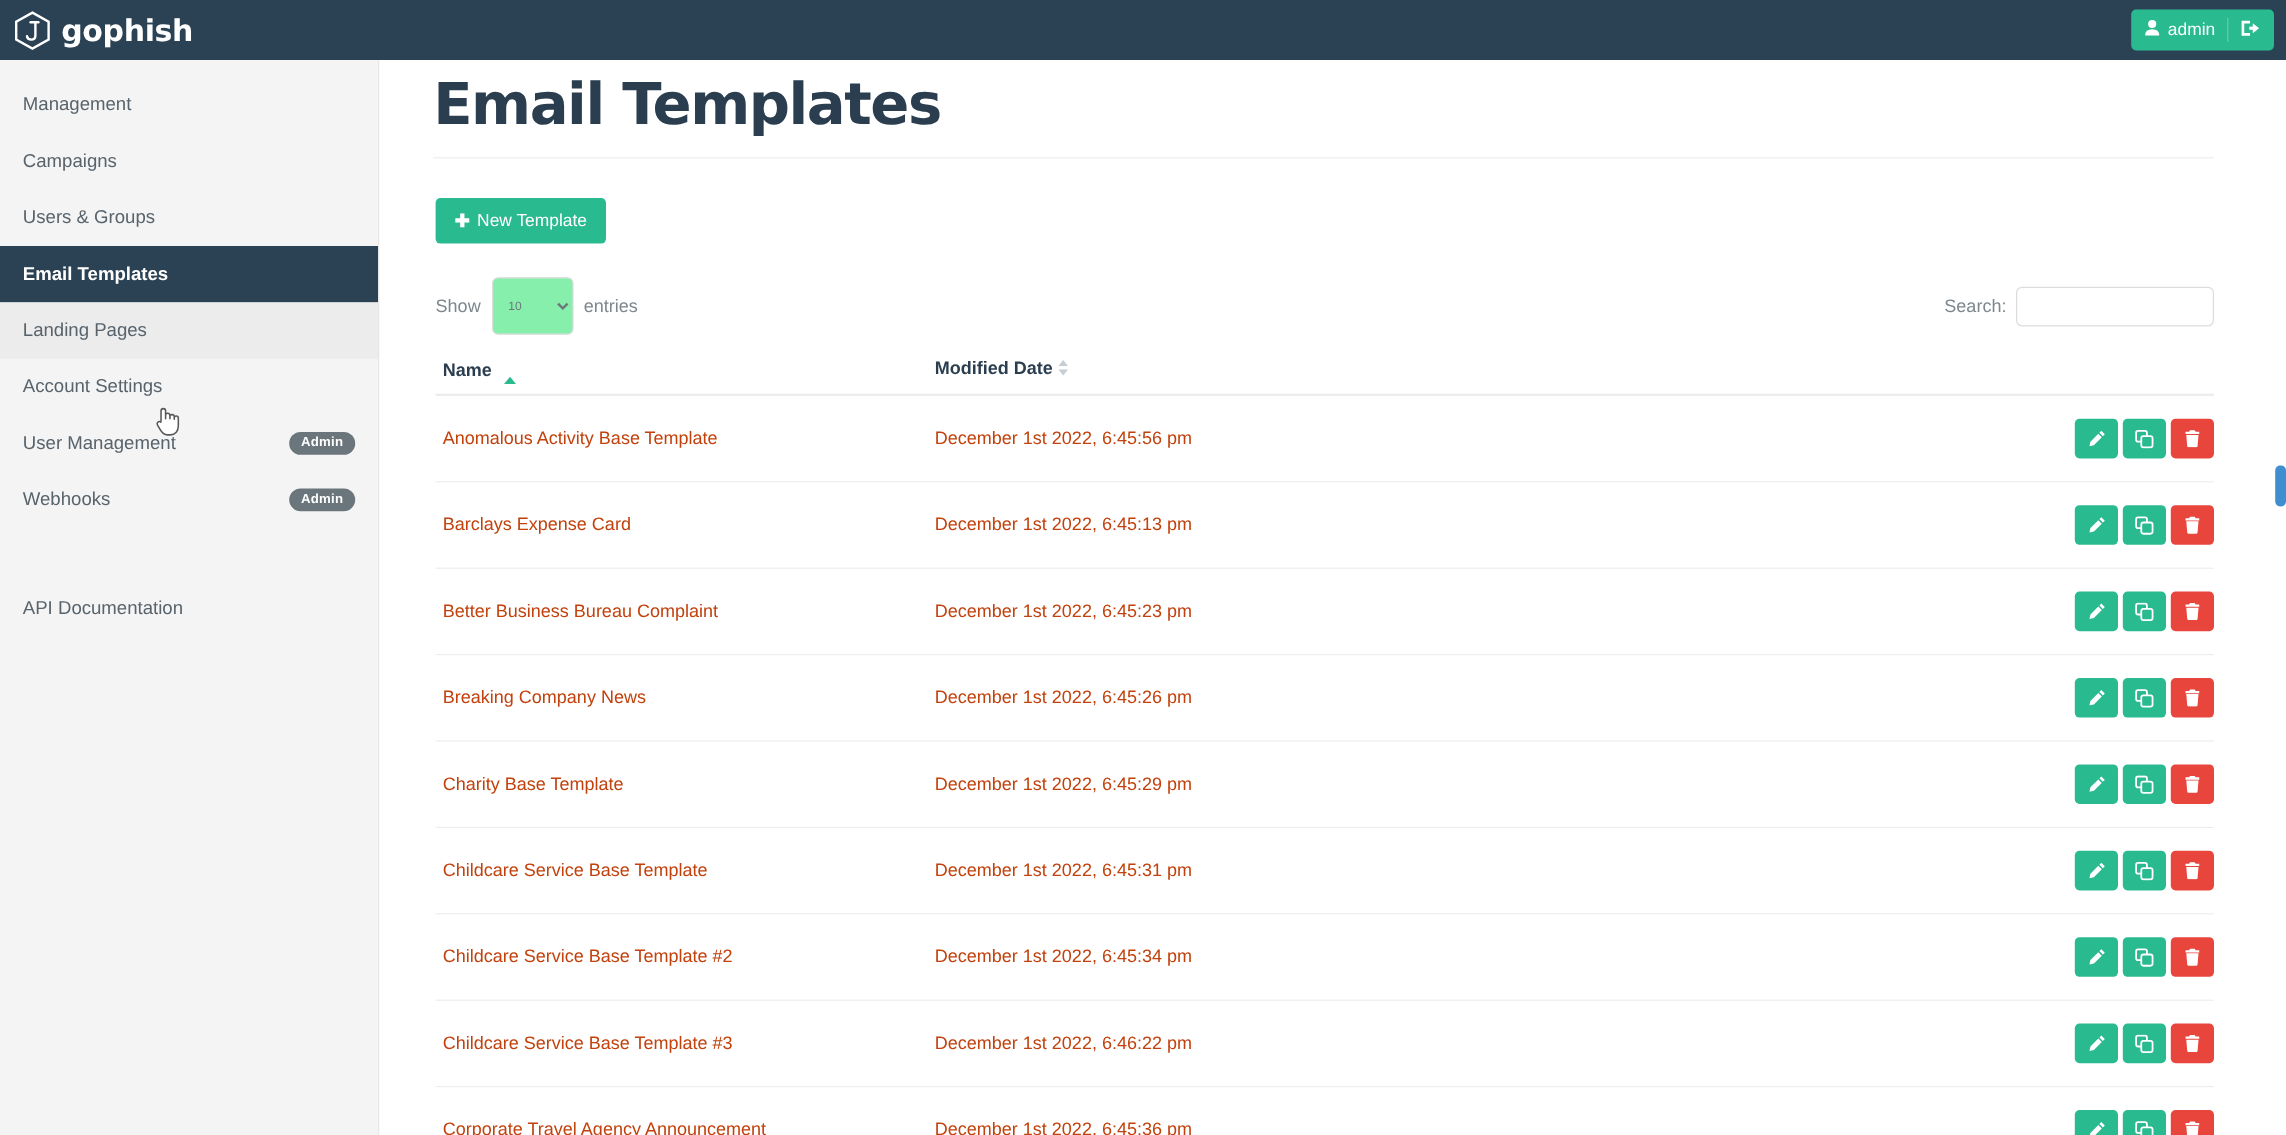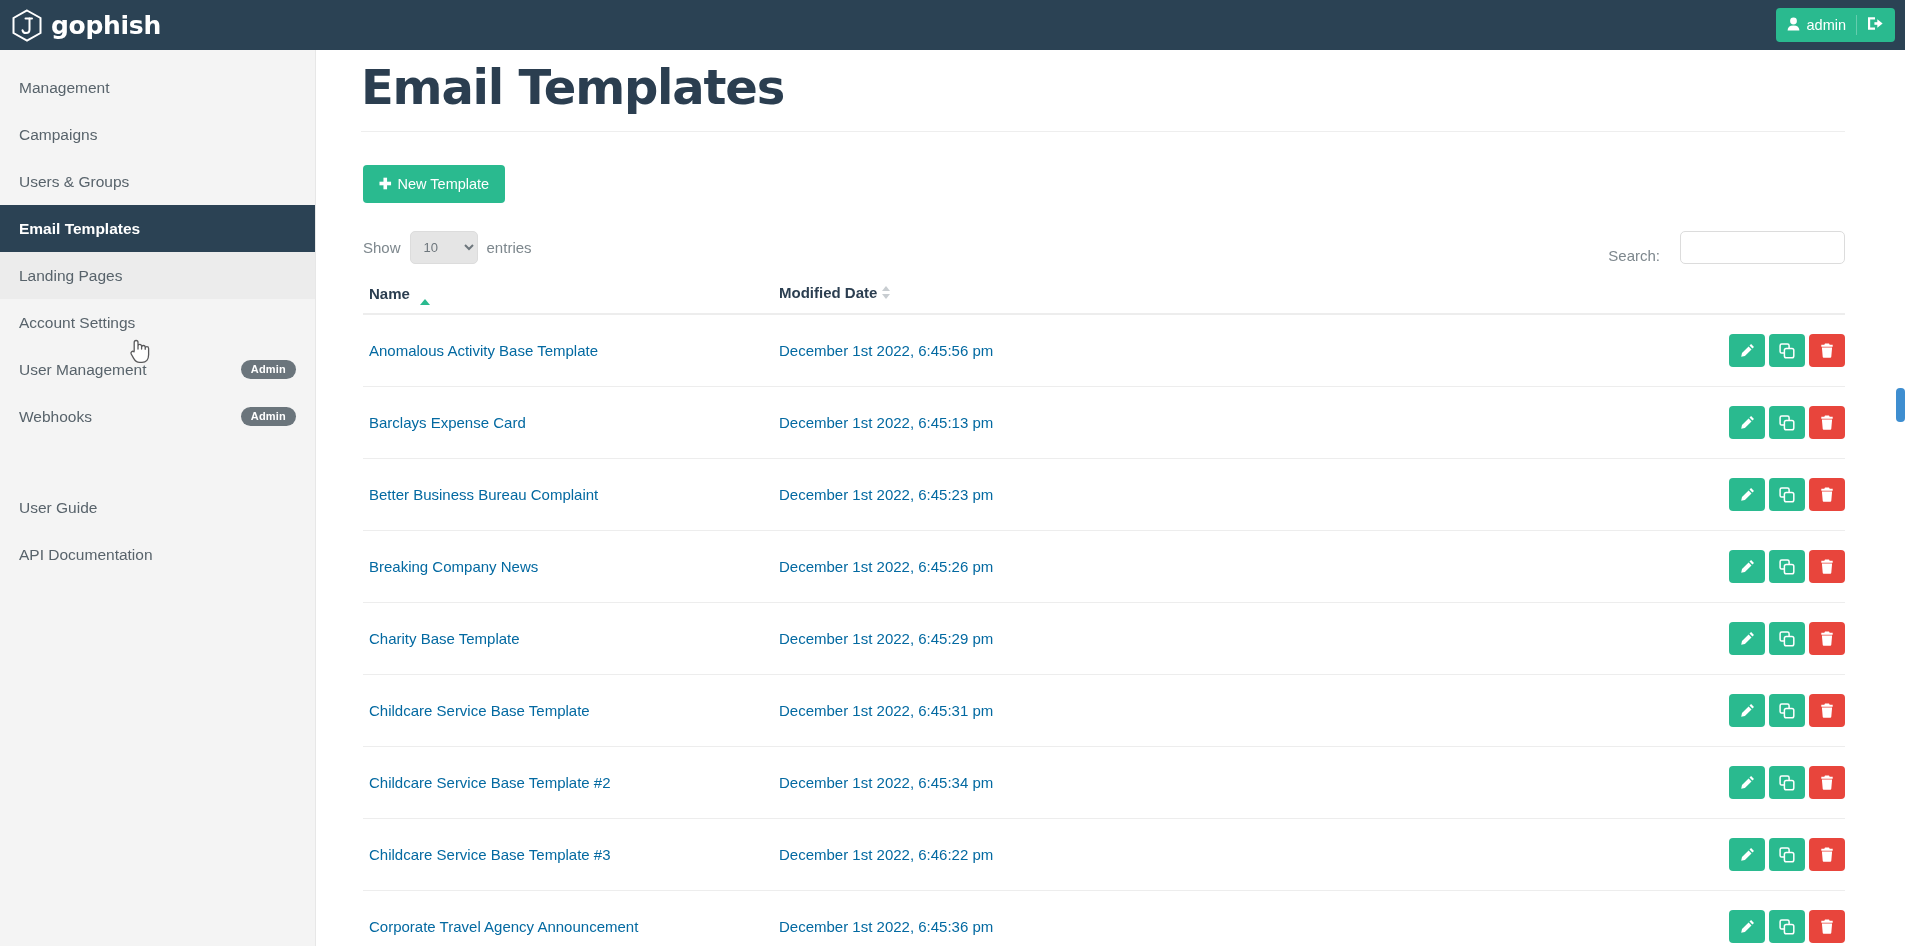--- a/index.html
+++ b/index.html
@@ -89,27 +89,27 @@
     font-size: 14.5px; cursor: pointer;
   }
   .new-template-btn .plus { font-size: 15px; font-weight:bold; }
 
   .table-controls {
     display: flex; align-items: center;
     margin: 28px 20px 0 22px;
   }
   .show-entries { display:flex; align-items:center; gap:9px; color:#7d878d; font-size:15px; }
   .entries-select {
-    width: 68px; height: 33px;
+    width: 68px; height: 48px;
     border: 1px solid #dcdcdc; border-radius: 5px;
-    background: #e5e5e5; font-size: 13px; color: #6d767c;
+    background: #86efac; font-size: 10px; color: #6d767c;
     padding-left: 9px; outline:none; cursor:pointer;
     font-family: "Liberation Sans", sans-serif;
   }
-  .search-wrap { margin-left: auto; display:flex; align-items:flex-end; gap:20px; color:#7d878d; font-size:15px; }
+  .search-wrap { margin-left: auto; display:flex; align-items:center; gap:8px; color:#7d878d; font-size:15px; }
   .search-input {
     width: 165px; height: 33px;
     border: 1px solid #dcdcdc; border-radius: 5px;
     background: #fff; outline: none; padding: 0 8px;
     font-size: 14px; font-family: "Liberation Sans", sans-serif;
   }
 
   
   table.tpl-table {
     width: calc(100% - 42px);
@@ -134,21 +134,21 @@
   }
   .caret-both { display:inline-block; position:relative; width:9px; height:13px; vertical-align:-1px;}
   .caret-both i { position:absolute; left:0; width:0;height:0;
     border-left:4.5px solid transparent;border-right:4.5px solid transparent; }
   .caret-both i.up { top:0; border-bottom:5px solid #c8cdd1; }
   .caret-both i.dn { bottom:0; border-top:5px solid #c8cdd1; }
 
   table.tpl-table td {
     padding: 19px 0 19px 6px;
     border-bottom: 1px solid #ededed;
-    font-size: 15px; color: #0369a1;
+    font-size: 15px; color: #c2410c;
     vertical-align: middle;
     height: 58px;
   }
   table.tpl-table tr:last-child td { border-bottom: 1px solid #ededed; }
   td.actions { text-align: right; padding-right: 0; }
   .btn-group { display: inline-flex; gap: 4px; }
   .act-btn {
     width: 36px; height: 33px; border: none; border-radius: 4px;
     display: inline-flex; align-items: center; justify-content: center;
     cursor: pointer;
@@ -225,23 +225,20 @@
       <span class="badge-admin">Admin</span>
     </div>
     <div class="nav-item">
       <span>Webhooks</span>
       <span class="badge-admin">Admin</span>
     </div>
 
     <div class="nav-spacer"></div>
 
     <div class="nav-item">
-      <span>User Guide</span>
-    </div>
-    <div class="nav-item">
       <span>API Documentation</span>
     </div>
 
     <span class="cursor">
       <svg width="22" height="26" viewBox="0 0 22 26">
         <path d="M6.2 12.5 V4.4 a1.9 1.9 0 0 1 3.8 0 V11 V8.2 a1.8 1.8 0 0 1 3.6 0 V11 V9.3 a1.8 1.8 0 0 1 3.6 0 V11.3 V10.4 a1.7 1.7 0 0 1 3.4 0 v6.4 c0 4.3-2.4 7.6-6.6 7.6 h-2.5 c-3 0-4.3-1.3-6-4.3 l-2.3-4.1 a1.8 1.8 0 0 1 2.8-2.2 z" fill="#ffffff" stroke="#59595b" stroke-width="1.3" stroke-linejoin="round"></path>
       </svg>
     </span>
   </div>
 

